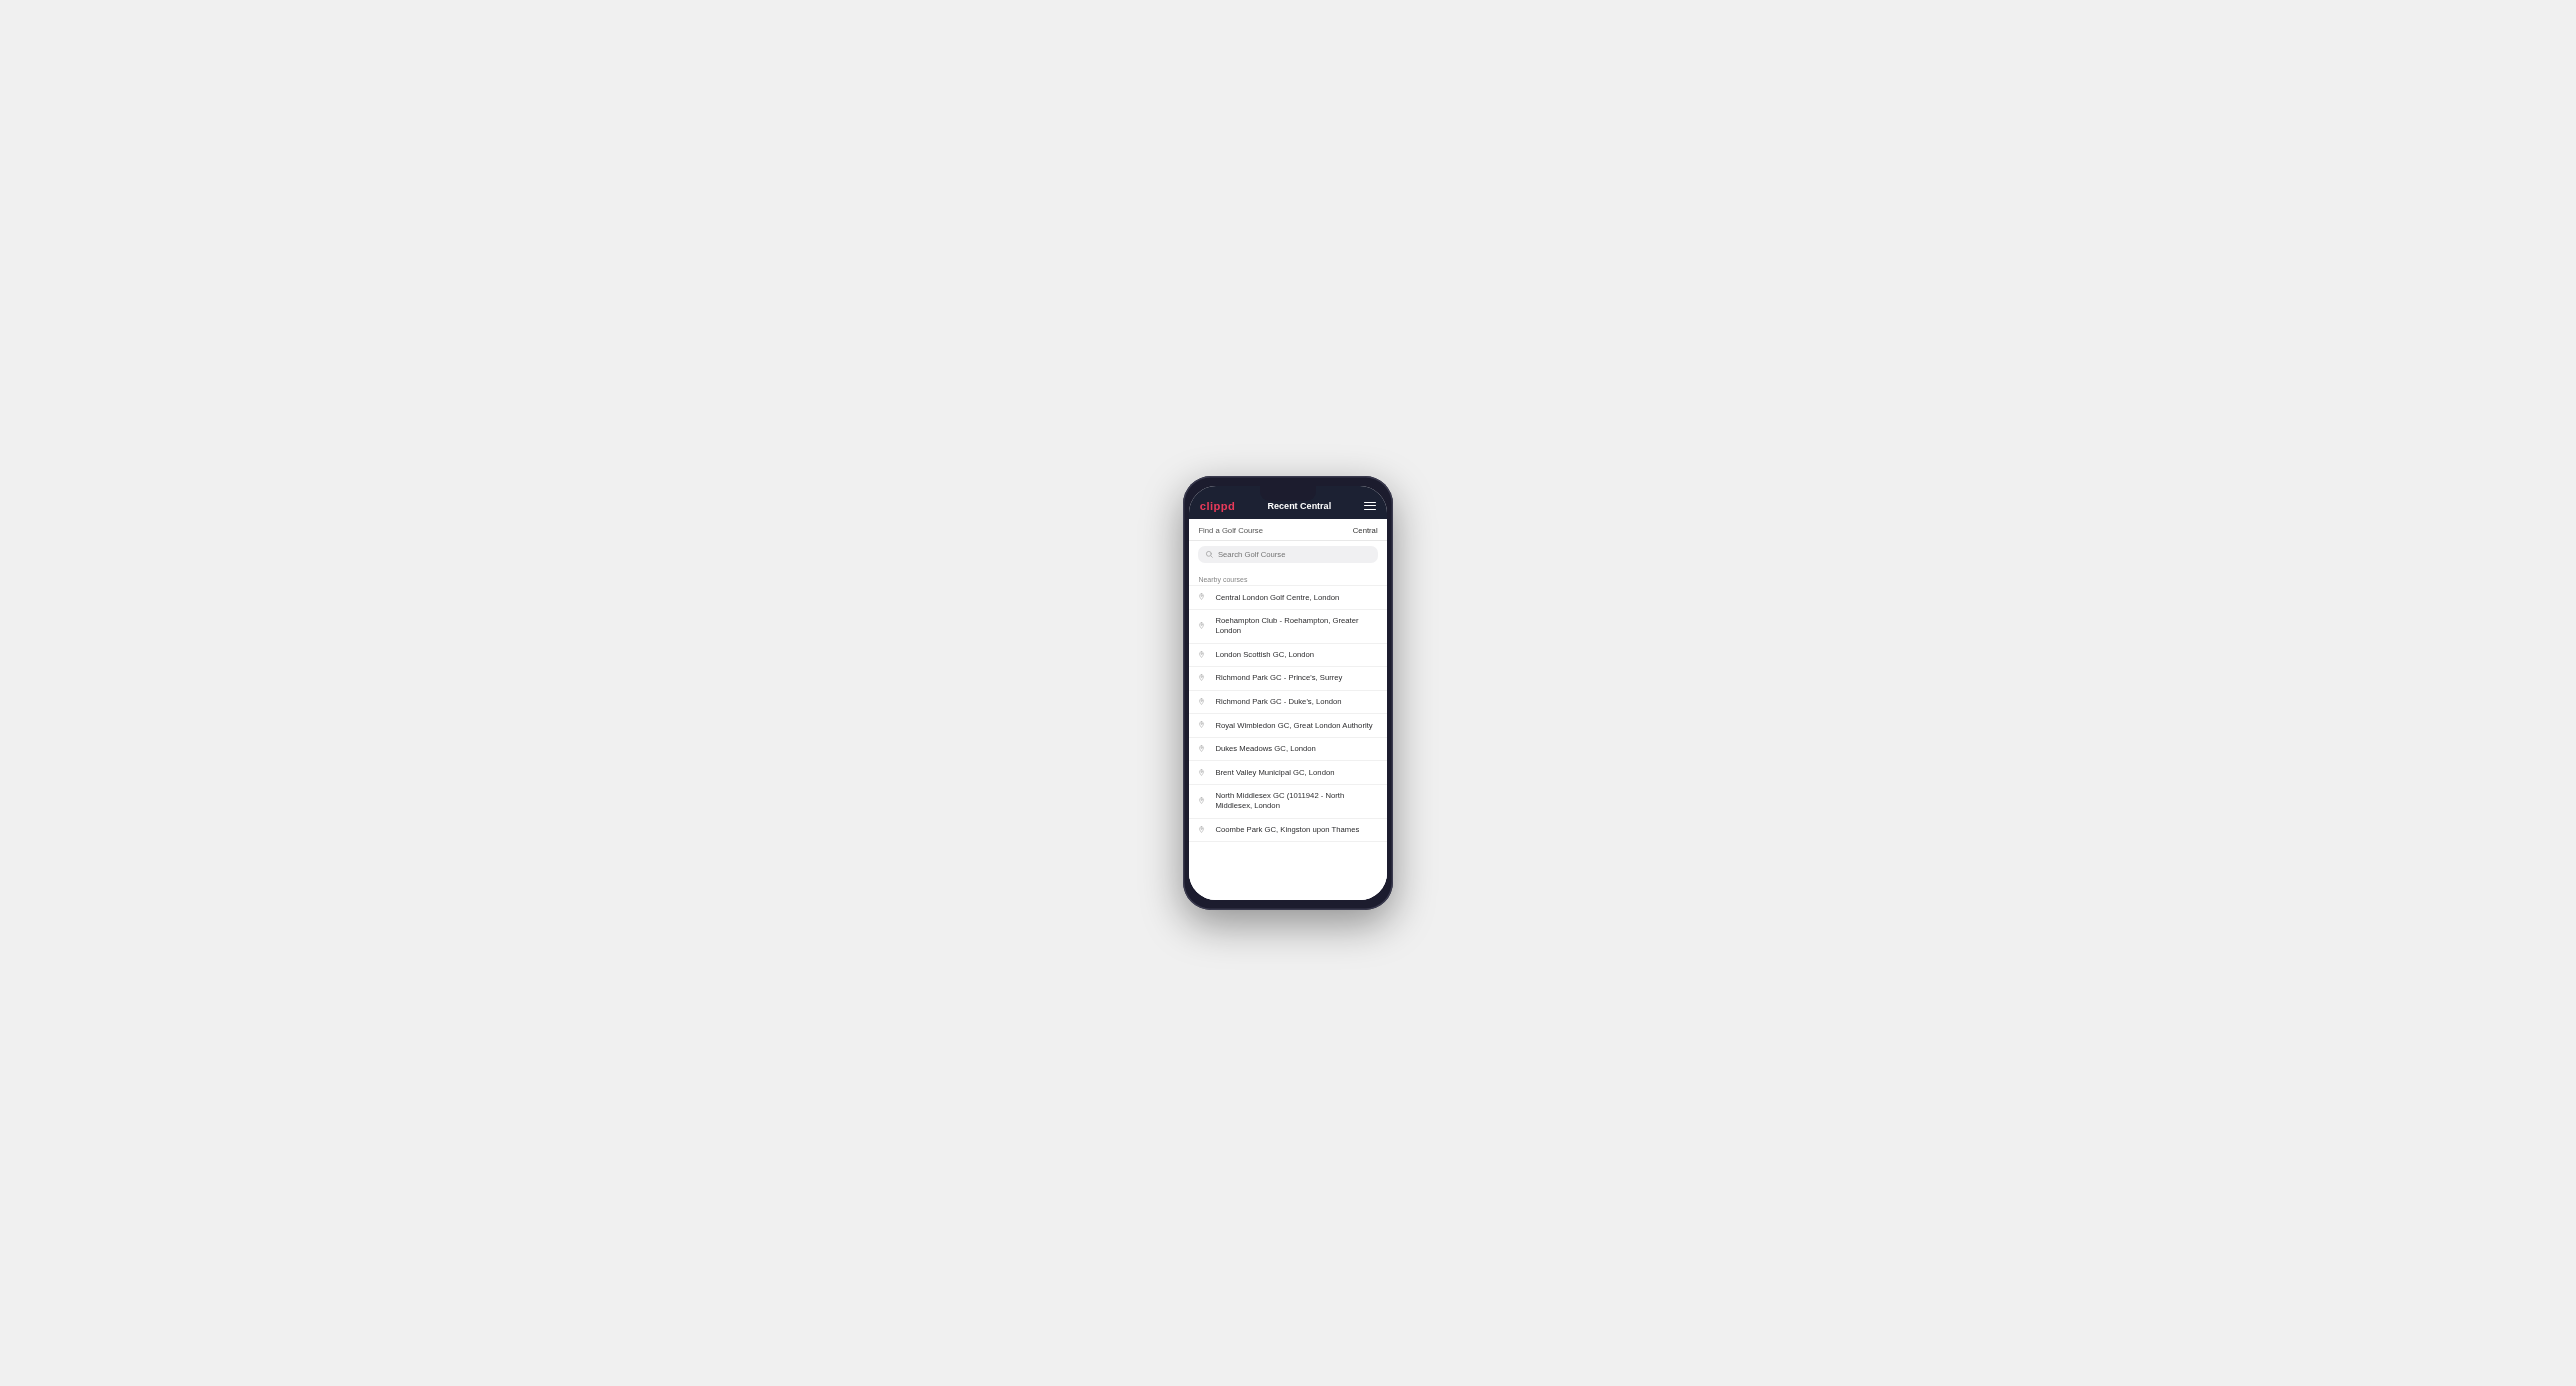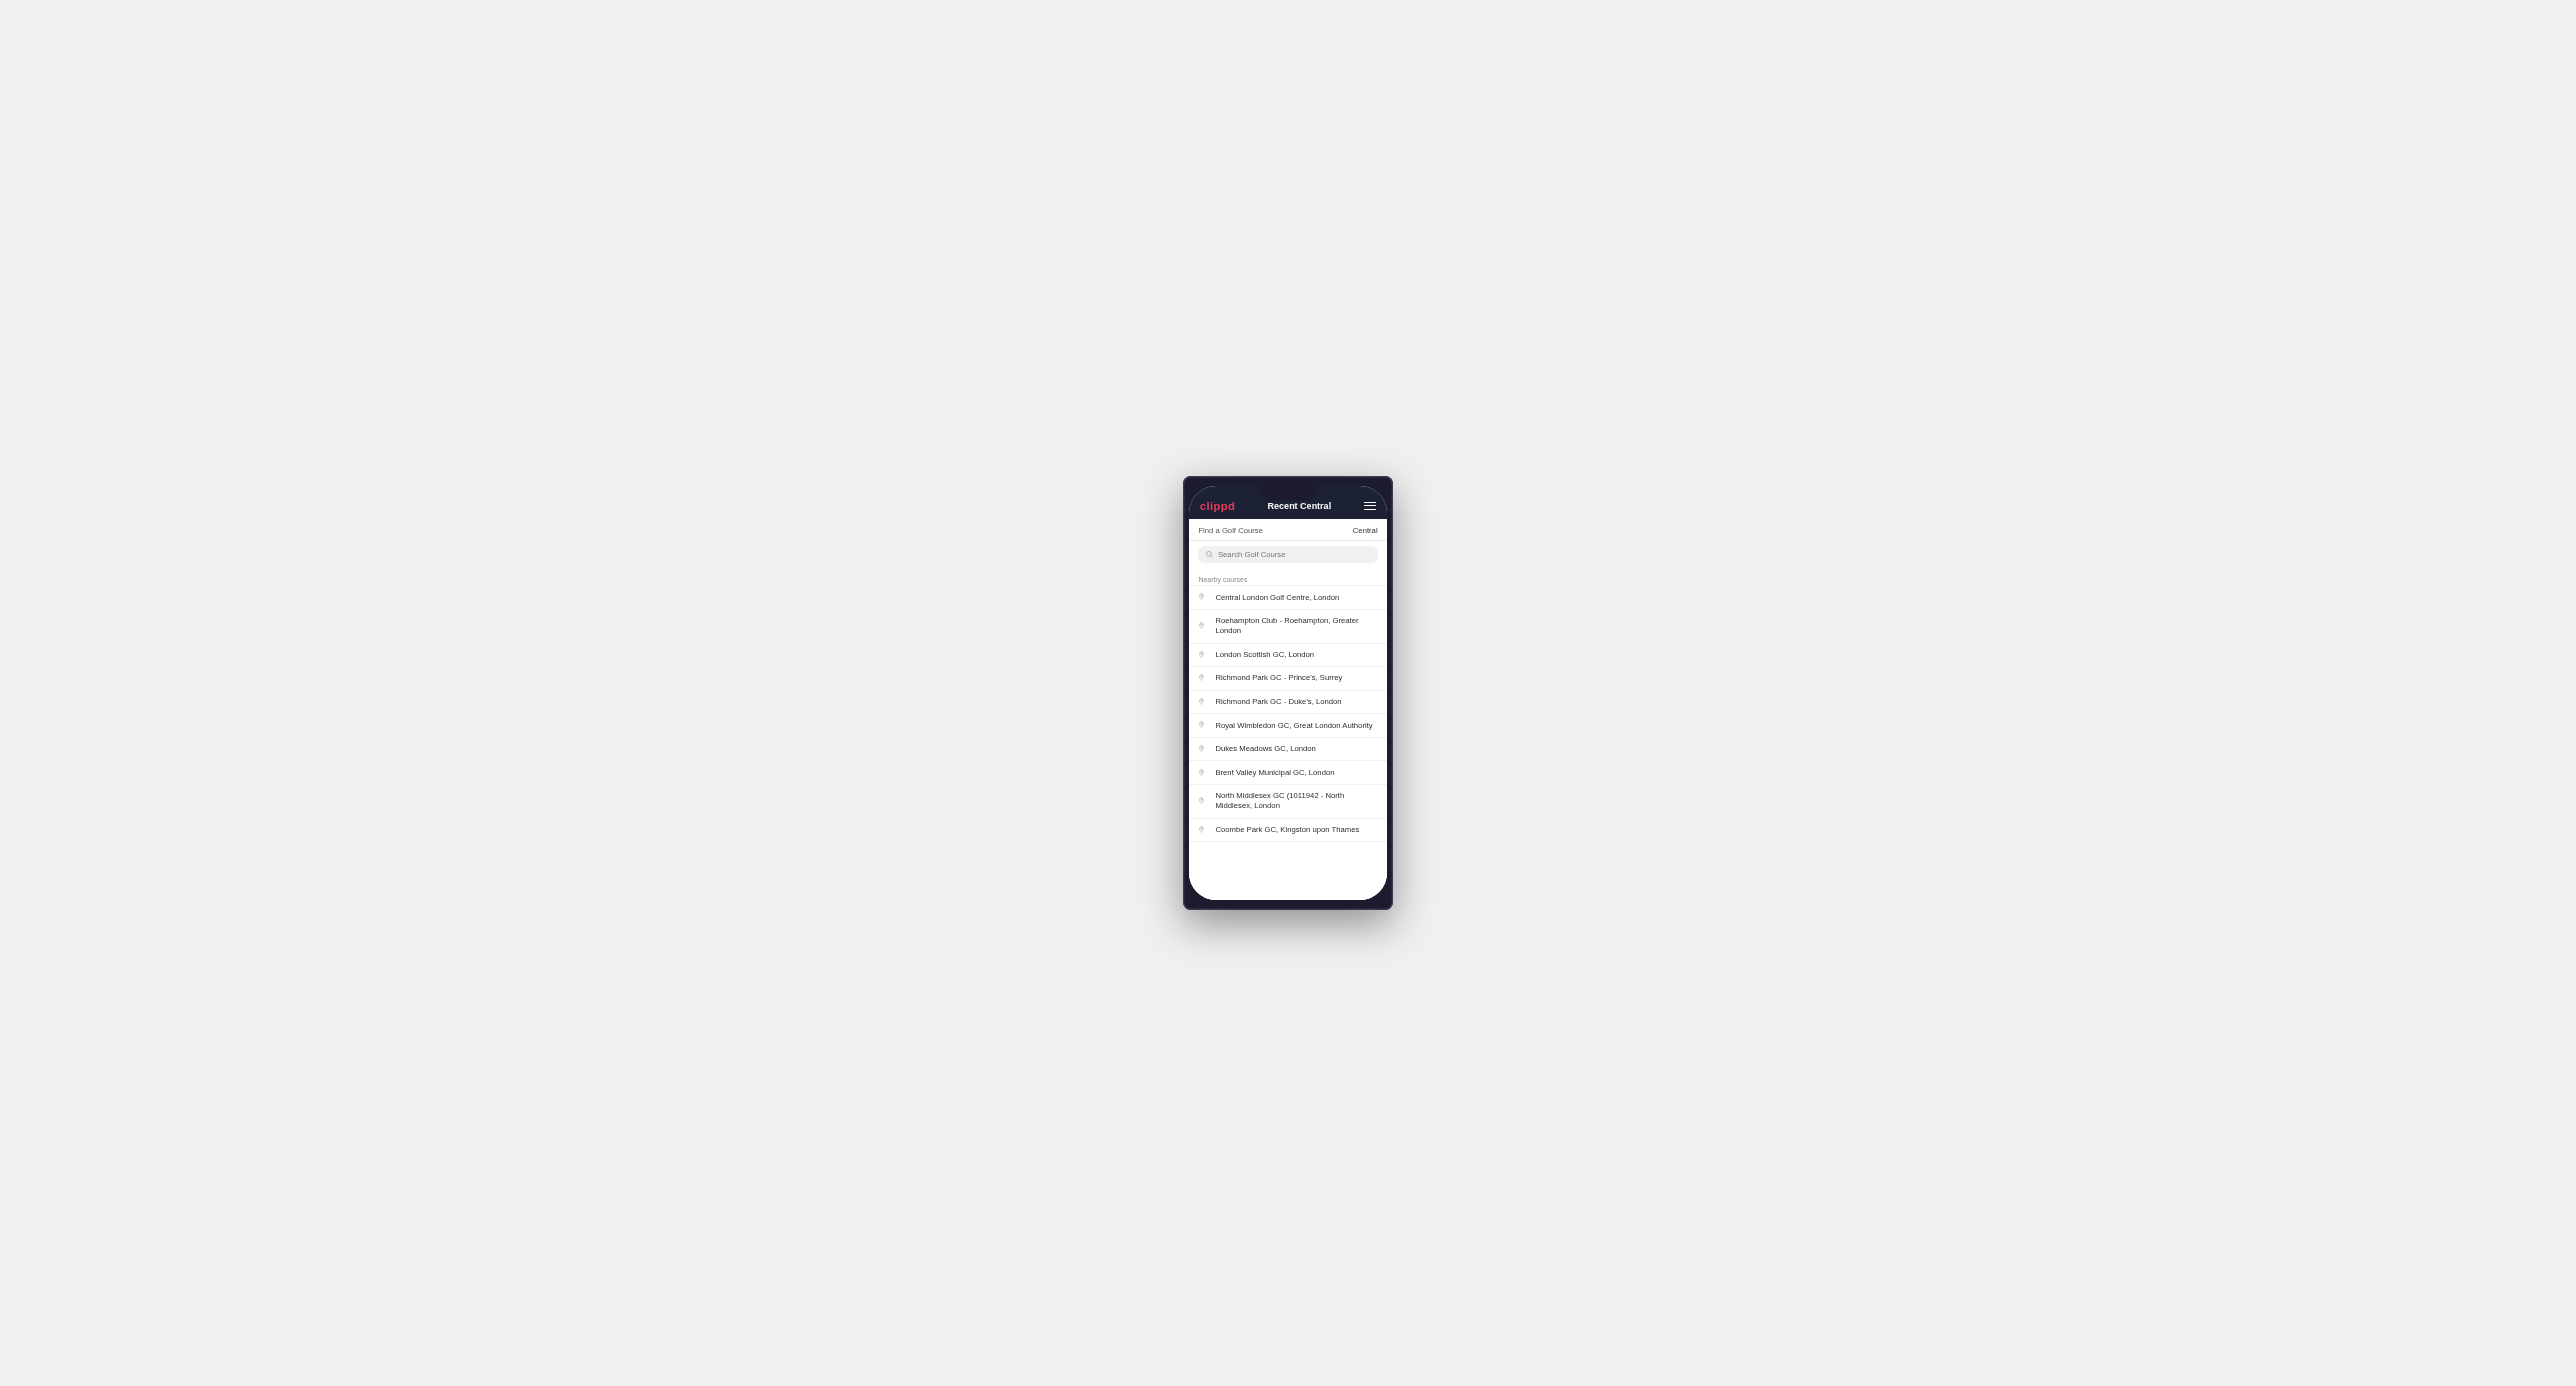--- a/index.html
+++ b/index.html
@@ -15,21 +15,21 @@
     .phone-wrapper {
       position: relative;
       width: 210px;
       height: 434px;
     }
 
     .phone-shell {
       position: absolute;
       inset: 0;
       background: #1c1c2e;
-      border-radius: 8px;
+      border-radius: 28px;
       box-shadow: 0 14px 42px rgba(0,0,0,0.4), inset 0 0 0 1.4px #3a3a4e;
     }
 
     .phone-screen {
       position: absolute;
       top: 9.8px;
       left: 5.6px;
       right: 5.6px;
       bottom: 9.8px;
       background: #ffffff;

